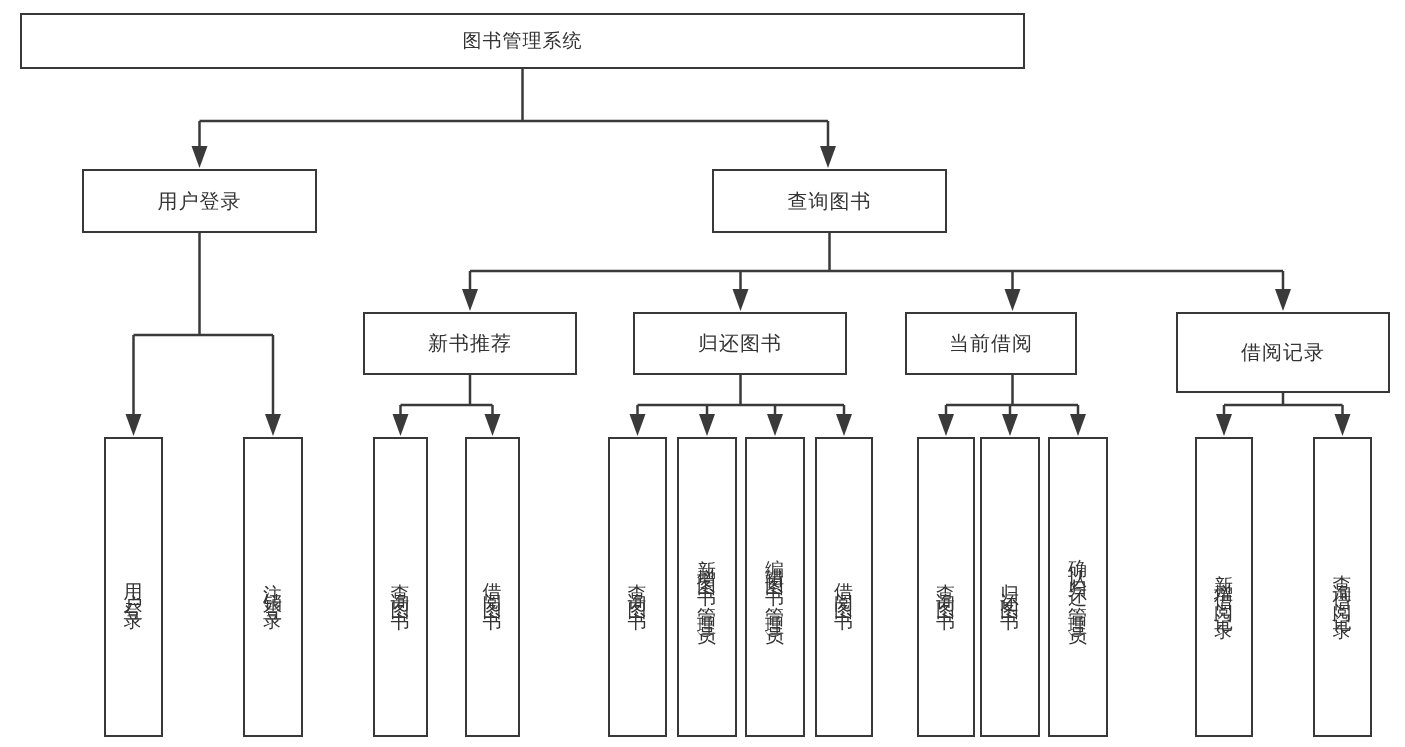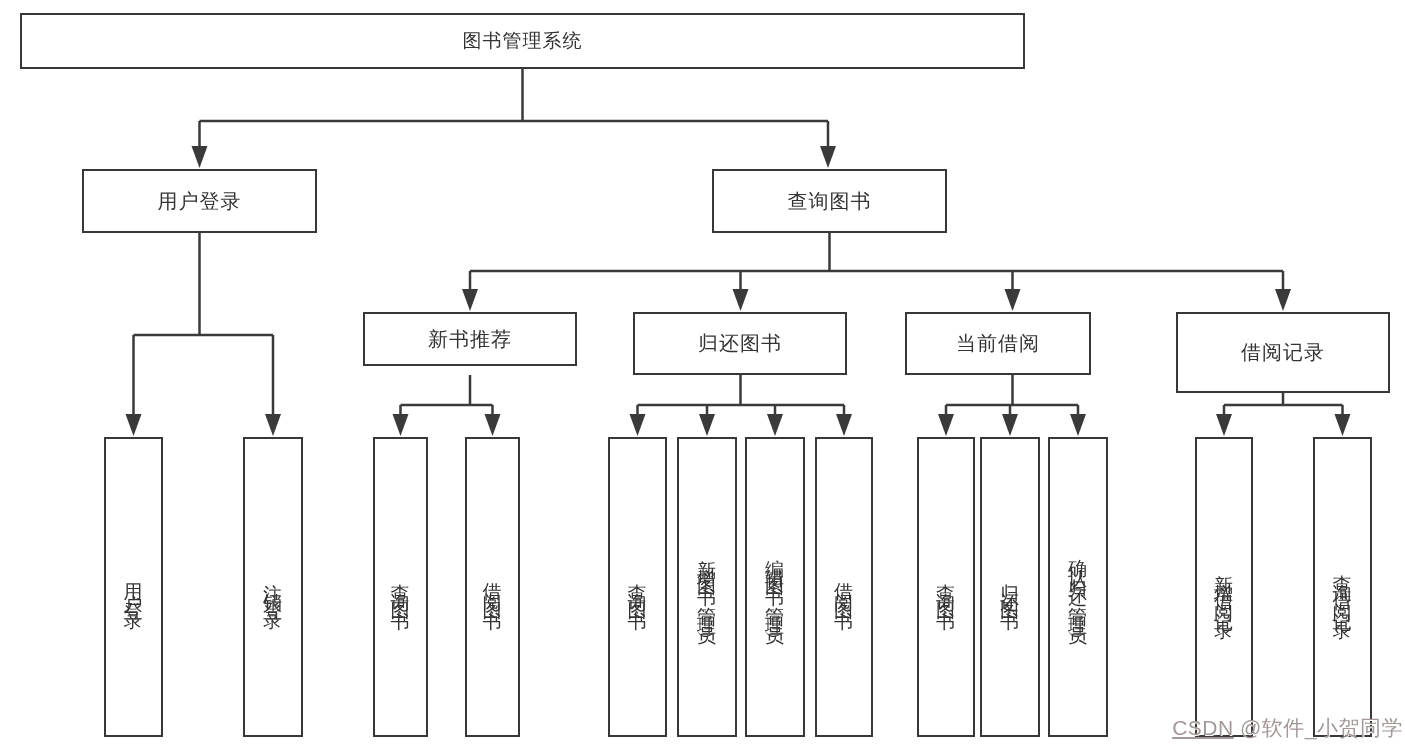--- a/index.html
+++ b/index.html
@@ -78,27 +78,27 @@
     <span>图书管理系统</span>
   </div>
 
   <div class="node hnode" style="left:82px; top:169px; width:235px; height:64px;">
     <span>用户登录</span>
   </div>
   <div class="node hnode" style="left:712px; top:169px; width:235px; height:64px;">
     <span>查询图书</span>
   </div>
 
-  <div class="node hnode" style="left:363px; top:312px; width:214px; height:54px;">
+  <div class="node hnode" style="left:363px; top:312px; width:214px; height:63px;">
     <span>新书推荐</span>
   </div>
   <div class="node hnode" style="left:633px; top:312px; width:214px; height:63px;">
     <span>归还图书</span>
   </div>
-  <div class="node hnode" style="left:905px; top:312px; width:186px; height:63px;">
+  <div class="node hnode" style="left:905px; top:312px; width:172px; height:63px;">
     <span>当前借阅</span>
   </div>
   <div class="node hnode" style="left:1176px; top:312px; width:214px; height:81px;">
     <span>借阅记录</span>
   </div>
 
   <div class="node vnode" style="left:104px; top:437px; width:59px; height:300px;">
     <span>用户登录</span>
   </div>
   <div class="node vnode" style="left:243px; top:437px; width:60px; height:300px;">
@@ -135,17 +135,14 @@
     <span>确认归还（管理员）</span>
   </div>
 
   <div class="node vnode" style="left:1195px; top:437px; width:58px; height:300px;">
     <span>新增借阅记录</span>
   </div>
   <div class="node vnode" style="left:1313px; top:437px; width:59px; height:300px;">
     <span>查询借阅记录</span>
   </div>
 
-  <div class="watermark">
-    <span class="wm-brand">CSDN</span><span> @软件_小贺同学</span>
-  </div>
 
 </div>
 
 </body></html>

